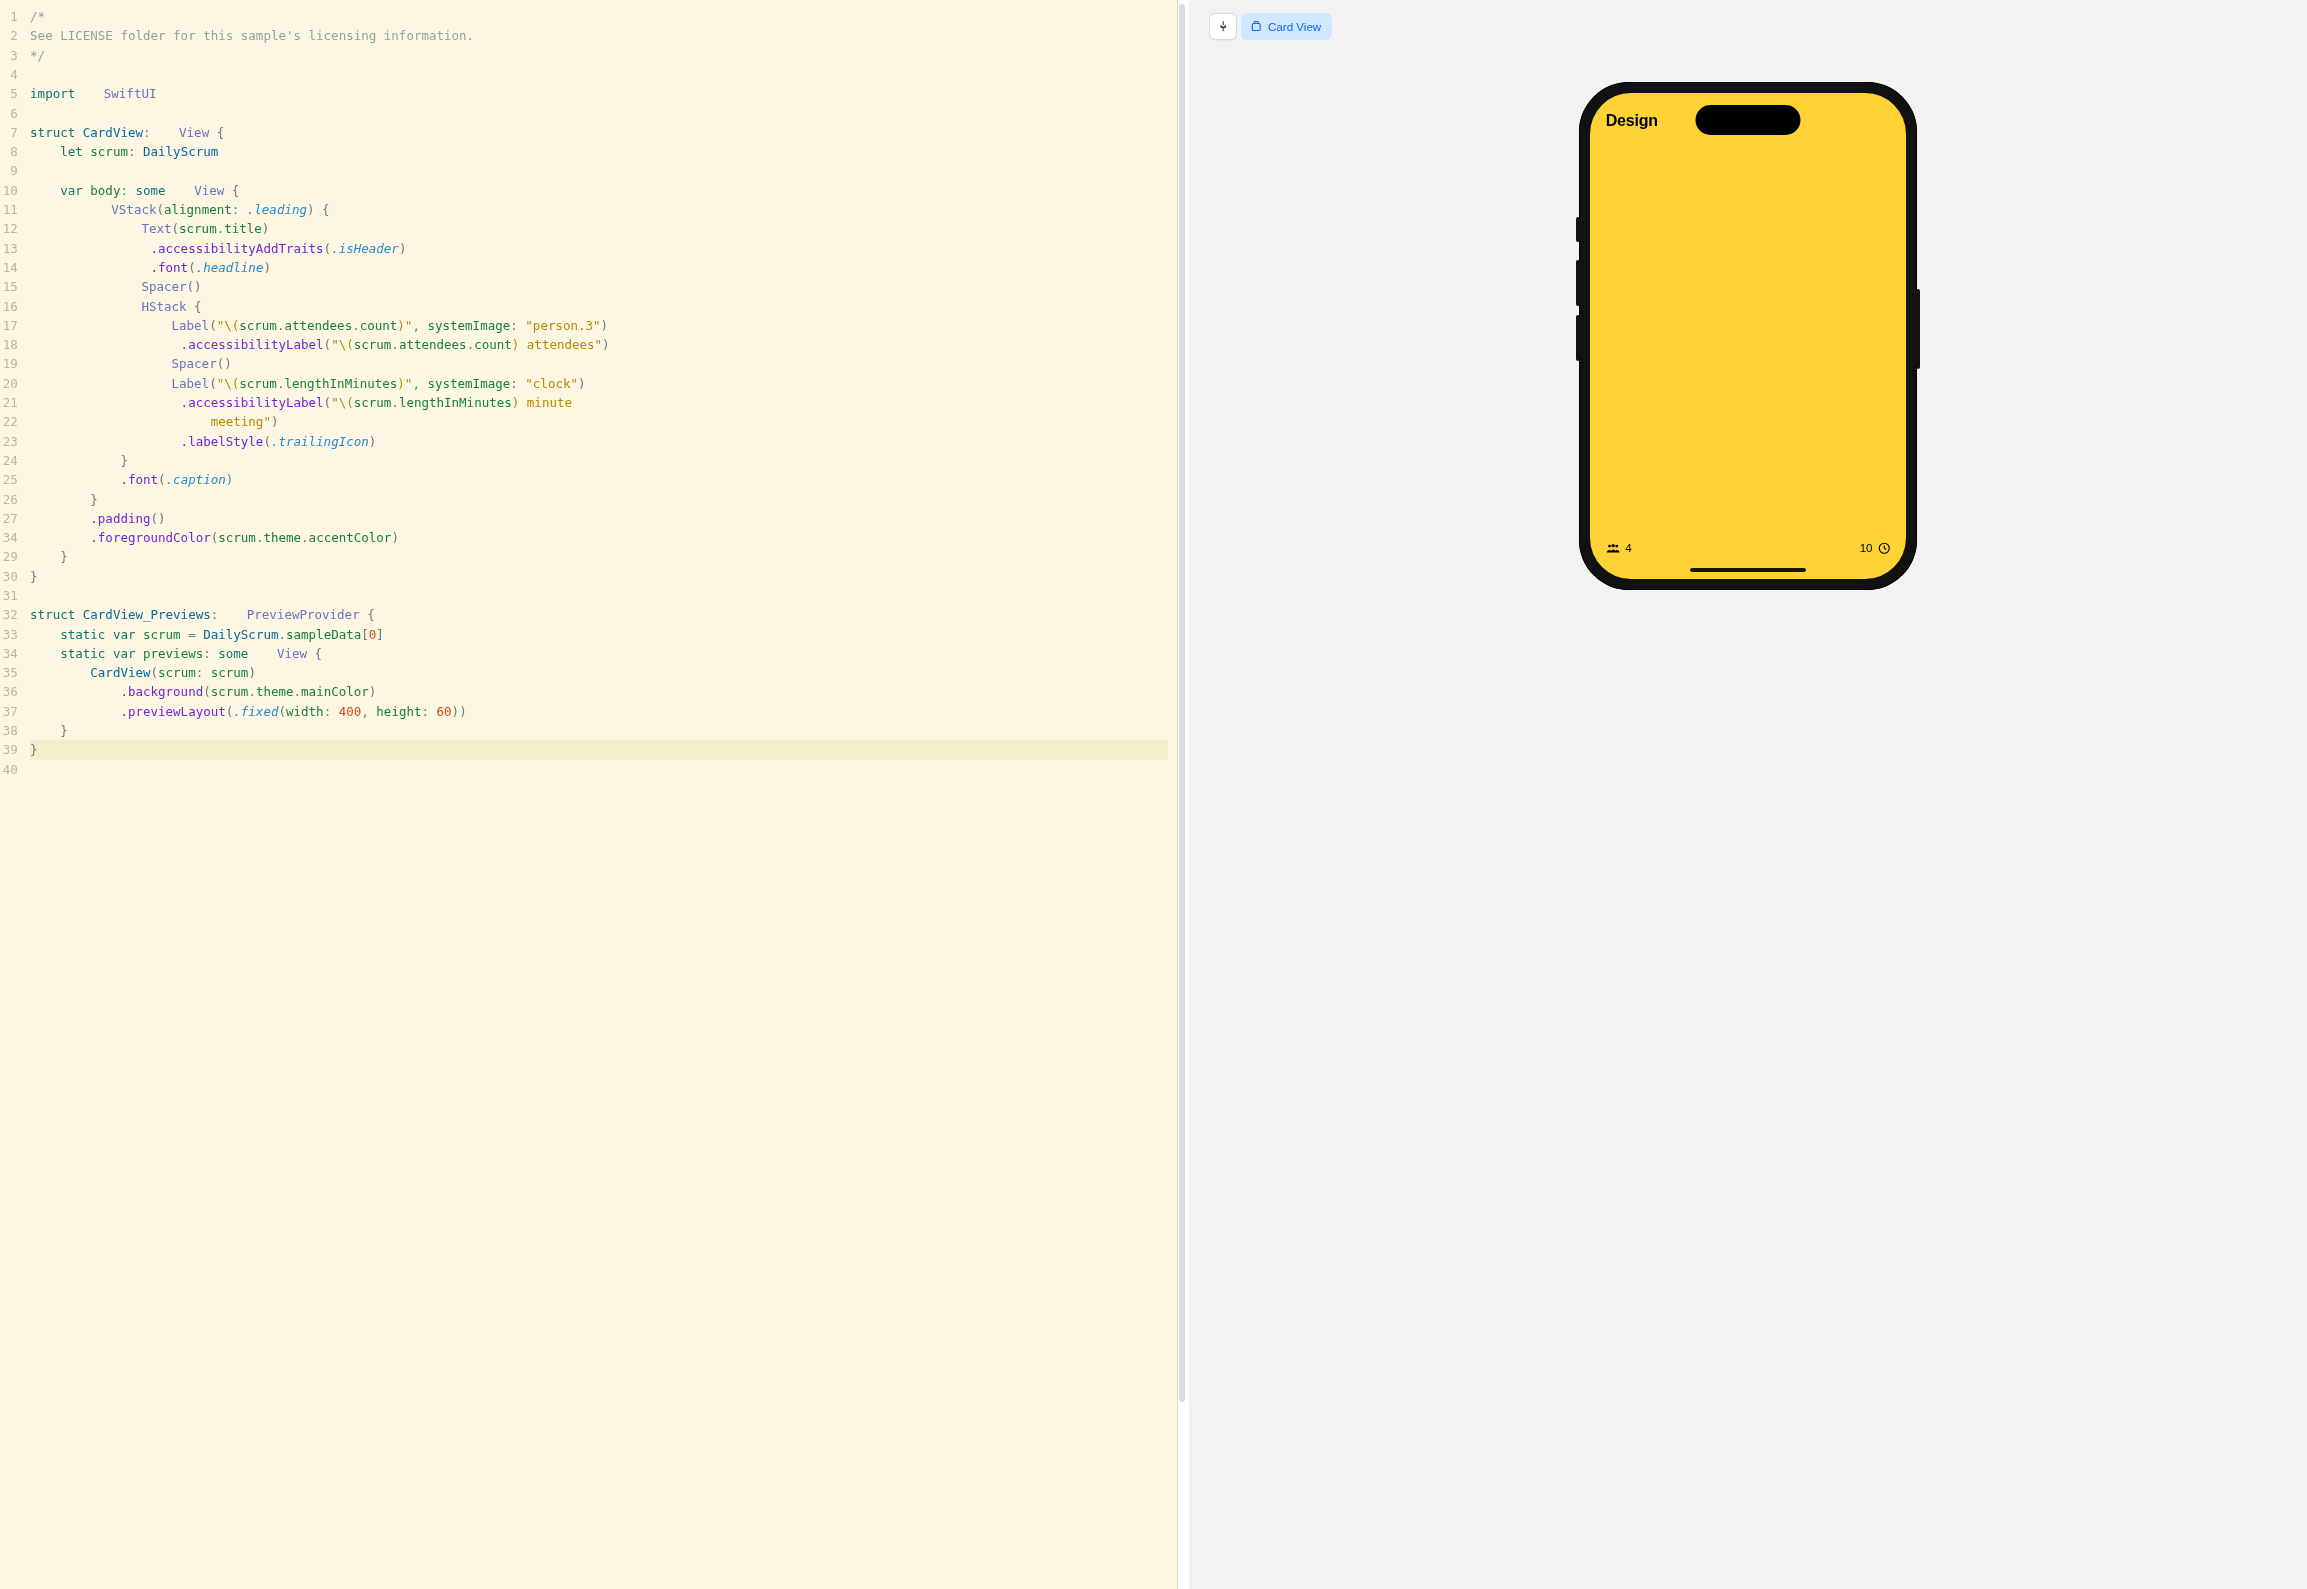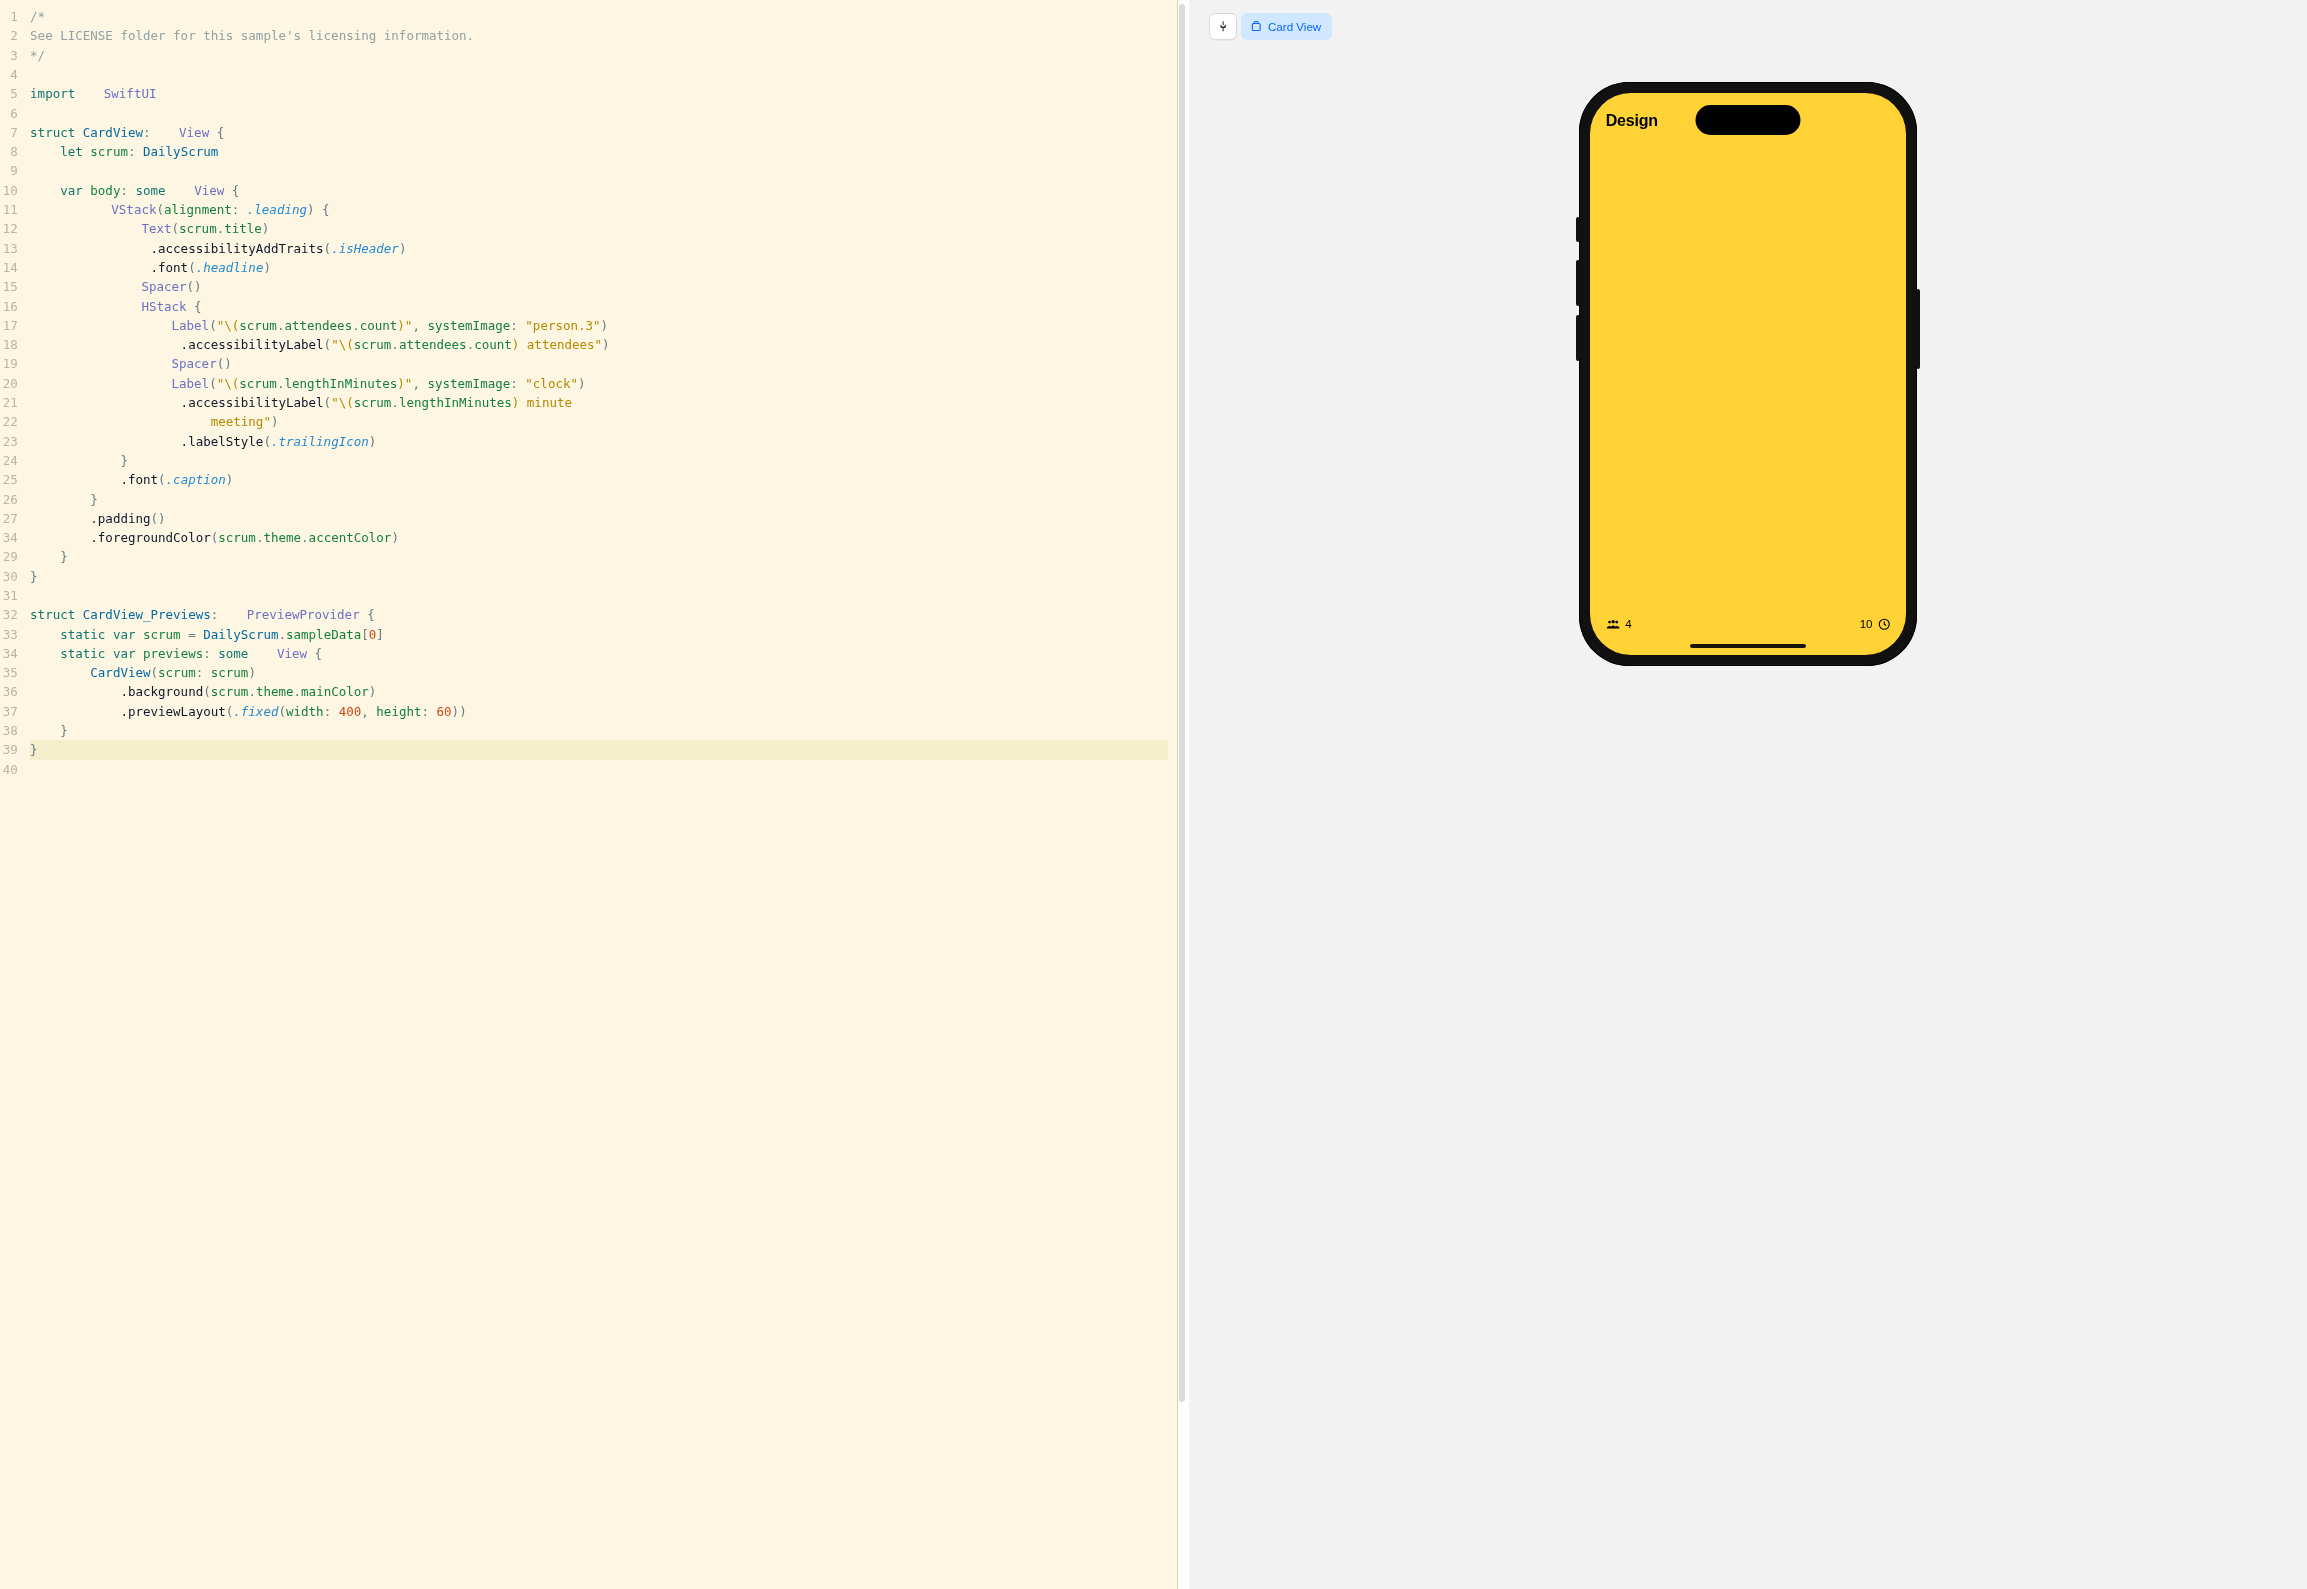--- a/index.html
+++ b/index.html
@@ -39,21 +39,21 @@
     color: #5a6e74;
     overflow: auto;
   }
   .code .ln { display: block; height: 19.3px; }
   .code .hl { background: #f5eecd; }
 
   
   .c-comment  { color: #93a1a1; }
   .c-keyword  { color: #0f766e; }           
   .c-type     { color: #6c71c4; margin-left: 21px; }           
-  .c-member   { color: #0f172a; }           
+  .c-member   { color: #6d28d9; }           
   .c-ident    { color: #15803d; }           
   .c-string   { color: #b58900; }           
   .c-number   { color: #cb4b16; }           
   .c-enum     { color: #268bd2; font-style: italic; }           
   .c-plain    { color: #657b83; }
   .c-name     { color: #0369a1; }           
 
   
   .divider {
     flex: 0 0 12.5px;
@@ -120,21 +120,21 @@
 
   
   .device-wrap {
     position: absolute;
     top: 82px;
     left: 50%;
     transform: translateX(-50%);
   }
   .device {
     width: 338px;
-    height: 584px;
+    height: 508px;
     border-radius: 50px;
     background: #111;
     padding: 10.7px;
     position: relative;
     box-shadow: 0 0 0 0.9px #000 inset;
   }
   .device::before, .device::after, .device .btn-side {
     content: "";
     position: absolute;
     background: #111;

